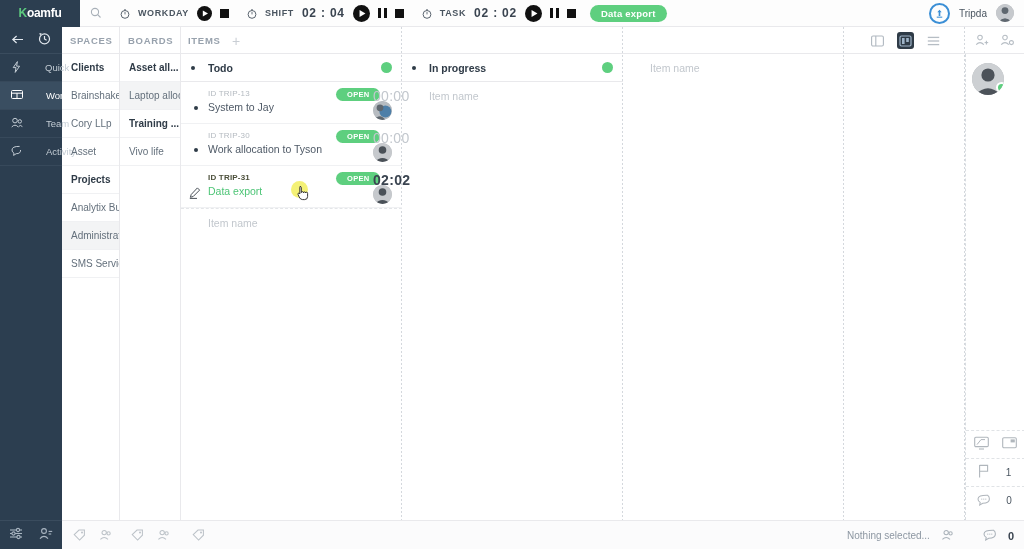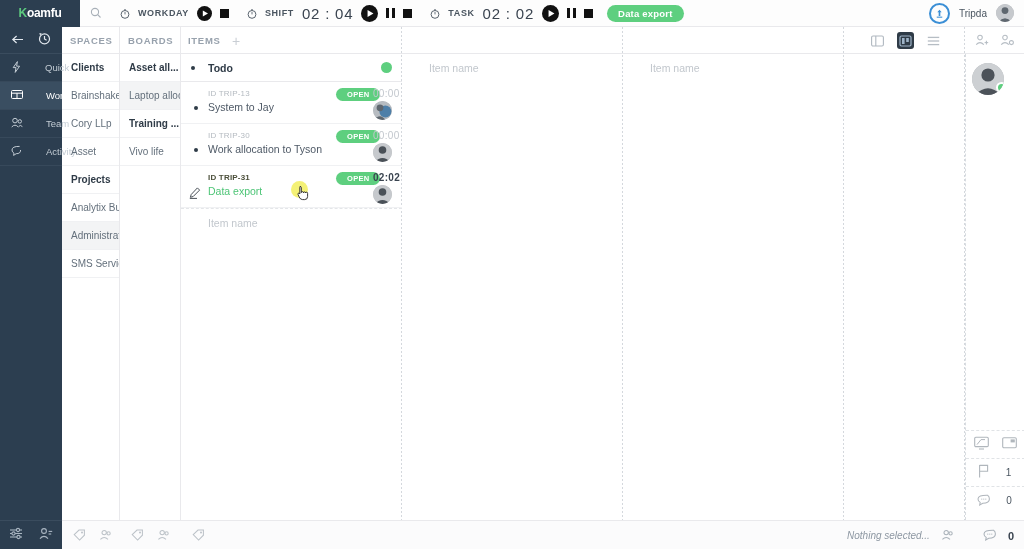--- a/index.html
+++ b/index.html
@@ -27,21 +27,21 @@
   }
   .logo-text .k { color: #5dc97f; }
   .search-ico { margin-left: 10px; display: flex; align-items: center; }
   .timer-group {
     display: flex; align-items: center; gap: 8px; margin-left: 18px;
   }
   .timer-label {
     font-size: 9px; color: #4a5560; letter-spacing: 0.6px; font-weight: 600;
   }
   .timer-val {
-    font-size: 15px; color: #3a4450; letter-spacing: 0.8px; font-weight: 400;
+    font-size: 12px; color: #3a4450; letter-spacing: 0.8px; font-weight: 700;
   }
   .ctrl-btn { display: flex; align-items: center; cursor: pointer; }
   .badge-green {
     background: #5ecf7f; color: #ffffff; border-radius: 11px;
     padding: 3px 11px; font-size: 9.5px; font-weight: bold;
     letter-spacing: 0.2px; margin-left: 14px; cursor: pointer;
   }
   .top-right {
     margin-left: auto; display: flex; align-items: center; gap: 9px;
     padding-right: 10px;
@@ -169,21 +169,21 @@
   }
   .card .cpencil { position: absolute; left: 8px; top: 19px; }
   .card.active .cid { color: #4b4f3a; font-weight: bold; }
   .card.active .ctitle { color: #4ec577; }
   .pill-open {
     position: absolute; top: 6px; background: #5ecf7f; color: #ffffff;
     border-radius: 9px; font-size: 7.5px; font-weight: bold;
     padding: 2px 11px; letter-spacing: 0.3px;
   }
   .ctime {
-    position: absolute; top: 6px; font-size: 10px; color: #c2c7cd;
+    position: absolute; top: 6px; font-size: 14px; color: #c2c7cd;
     letter-spacing: 0.3px;
   }
   .ctime.on { color: #3a4450; font-weight: bold; }
   .cav { position: absolute; top: 19px; }
   .itemname {
     height: 28px; display: flex; align-items: center; padding-left: 27px;
     font-size: 10.5px; color: #c2c7cd;
     border-top: 1px dashed #e4e6e9; cursor: text;
   }
   .itemname.plain { border-top: none; }
@@ -215,21 +215,21 @@
     border-top: 1px solid #e9e9ec; background: #fbfbfc;
   }
   .bb-seg {
     position: absolute; top: 0; height: 29px; display: flex;
     align-items: center; gap: 13px; padding-left: 11px;
   }
   .bb-right {
     position: absolute; right: 10px; top: 0; height: 29px;
     display: flex; align-items: center; gap: 11px;
   }
-  .bb-note { font-size: 10px; color: #8d97a2; font-style: italic; }
+  .bb-note { font-size: 10px; color: #8d97a2; }
   .bb-count { font-size: 11px; color: #3a4450; font-weight: bold; }
 </style>
 </head>
 <body>
 
 <div class="app">
 
   <div class="topbar">
     <div class="logo-box">
       <span class="logo-text"><span class="k">K</span><span>oamfu</span></span>
@@ -564,20 +564,25 @@
               <circle cx="9.5" cy="7" r="3.8" fill="#4a5158"></circle>
               <path d="M1.6 19 Q9.5 10.8 17.4 19 Z" fill="#4a5158"></path>
             </svg>
         </span>
       </div>
 
       <div class="itemname">Item name</div>
     </div>
 
     <div class="bcol" style="left:221px;width:221px;">
+      <div class="bcol-head">
+        <span class="dotmark"></span>
+        <span class="bcol-title">In progress</span>
+        <span class="green-dot"></span>
+      </div>
       <div class="itemname plain">Item name</div>
     </div>
 
     <div class="bcol" style="left:442px;width:221px;">
       <div class="itemname plain">Item name</div>
     </div>
   </div>
 
   <div class="cursor-hl" style="left:291px; top:181px;"></div>
   <div class="cursor-arrow" style="left:297px; top:185px;">

